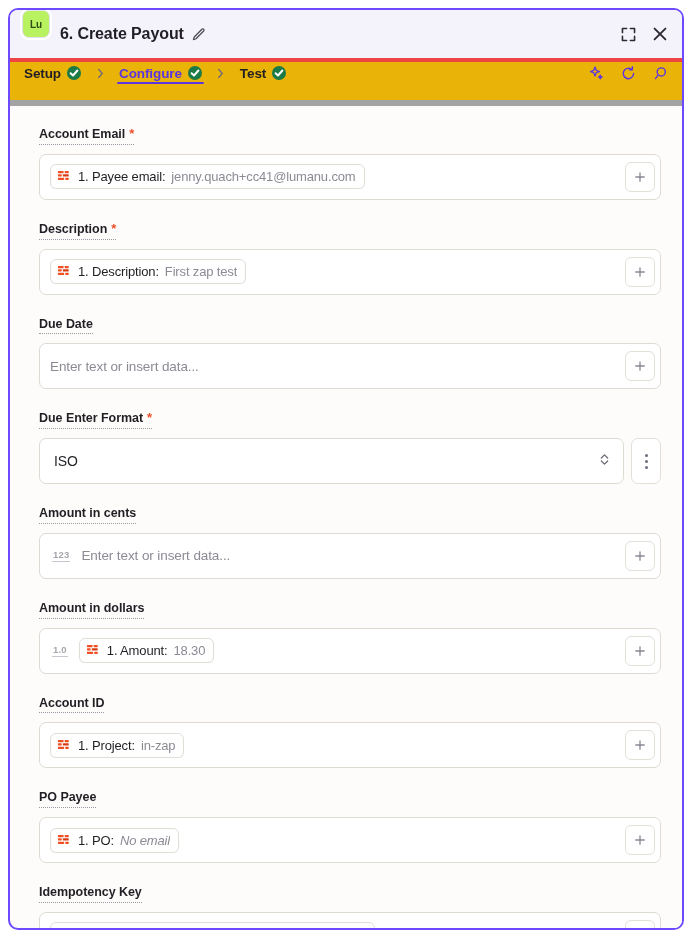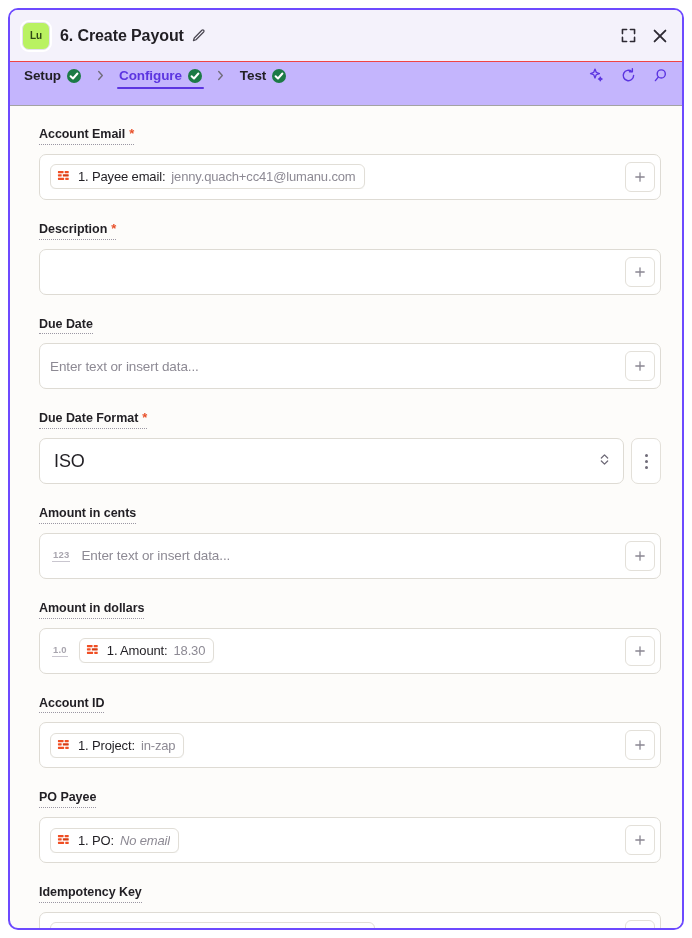--- a/index.html
+++ b/index.html
@@ -23,23 +23,22 @@
     overflow: hidden;
     display: flex;
     flex-direction: column;
   }
 
   
   .header {
     height: 52px;
     flex: 0 0 52px;
     background: #f4f2fb;
-    border-bottom: 1px solid #ef4444;
+    border-bottom: 4px solid #ef4444;
     display: flex;
-    align-items: center;
     padding: 0 13px 0 12px;
     gap: 10px;
   }
   .app-icon {
     width: 28px; height: 28px;
     border-radius: 7px;
     background: #b9f261;
     border: 1px solid #e3e1ec;
     box-shadow: 0 0 0 2px #ffffff;
     display: flex; align-items: center; justify-content: center;
@@ -57,22 +56,22 @@
   .icon-btn {
     background: none; border: none; padding: 0; cursor: pointer;
     display: flex; align-items: center; justify-content: center;
     color: #2d2a33;
   }
   .icon-btn svg { display: block; }
 
   
   .stepbar {
     height: 44px; flex: 0 0 44px;
-    background: #c4b5fd;
-    border-bottom: 1px solid #a3a3a3;
+    background: #eab308;
+    border-bottom: 6px solid #a3a3a3;
     display: flex; align-items: stretch;
     padding: 0 13px 16px 12px;
   }
   .steps { display: flex; align-items: stretch; gap: 0; flex: 1 1 auto; }
   .step {
     display: flex; align-items: center; gap: 6px;
     padding: 0 2px;
     cursor: pointer; position: relative;
     font-size: 13.5px; font-weight: 700; color: #211f24;
     letter-spacing: -0.1px;
@@ -190,21 +189,21 @@
   
   .selectbox {
     flex: 1 1 auto; height: 46px;
     background: #ffffff;
     border: 1px solid #dedbd4; border-radius: 7px;
     display: flex; align-items: center;
     padding: 0 12px 0 14px;
     cursor: pointer;
   }
   .selectvalue {
-    flex: 1 1 auto; font-size: 18px; color: #211f24;
+    flex: 1 1 auto; font-size: 14px; color: #211f24;
     letter-spacing: -0.1px;
   }
   .updown { color: #6f6b78; flex: 0 0 auto; display: block; }
   .kebabbtn {
     width: 30px; height: 46px; flex: 0 0 auto;
     border: 1px solid #e3e0d9; border-radius: 7px;
     background: #ffffff;
     display: flex; align-items: center; justify-content: center;
     cursor: pointer;
   }
@@ -347,20 +346,36 @@
       </div>
     </div>
 
     <div class="field">
       <div class="flabel">
         <span>Description</span>
         <span class="req">*</span>
       </div>
       <div class="inputrow">
         <div class="inputbox with-plus">
+          <div class="inputcontent">
+            <span class="chip">
+              <span class="chip-ico">
+                <svg viewBox="0 0 16 16" width="15" height="15">
+                  <rect x="1" y="2" width="6" height="2.4" rx="0.5" fill="#f04e23"></rect>
+                  <rect x="8.2" y="2" width="4.3" height="2.4" rx="0.5" fill="#f04e23"></rect>
+                  <rect x="1" y="5.6" width="4" height="2.4" rx="0.5" fill="#f04e23"></rect>
+                  <rect x="6.2" y="5.6" width="6.3" height="2.4" rx="0.5" fill="#d63c13"></rect>
+                  <rect x="1" y="9.2" width="6.6" height="2.4" rx="0.5" fill="#f04e23"></rect>
+                  <rect x="8.8" y="9.2" width="3.7" height="2.4" rx="0.5" fill="#f04e23"></rect>
+                </svg>
+              </span>
+              <span class="chip-label">1. Description:</span>
+              <span class="chip-val">First zap test</span>
+            </span>
+          </div>
           <span class="plusbtn">
             <svg viewBox="0 0 16 16" width="14" height="14" fill="none" stroke="currentColor" stroke-width="1.5" stroke-linecap="round">
                 <path d="M8 3.2v9.6M3.2 8h9.6"></path>
               </svg>
           </span>
         </div>
       </div>
     </div>
 
     <div class="field">
@@ -376,21 +391,21 @@
             <svg viewBox="0 0 16 16" width="14" height="14" fill="none" stroke="currentColor" stroke-width="1.5" stroke-linecap="round">
                 <path d="M8 3.2v9.6M3.2 8h9.6"></path>
               </svg>
           </span>
         </div>
       </div>
     </div>
 
     <div class="field">
       <div class="flabel">
-        <span>Due Date Format</span>
+        <span>Due Enter Format</span>
         <span class="req">*</span>
       </div>
       <div class="inputrow">
         <div class="selectbox">
           <span class="selectvalue">ISO</span>
           <span class="updown">
             <svg viewBox="0 0 14 18" width="13" height="17" fill="none" stroke="currentColor" stroke-width="1.4" stroke-linecap="round" stroke-linejoin="round">
               <path d="M3.6 7.4 7 4l3.4 3.4"></path>
                 <path d="M3.6 10.6 7 14l3.4-3.4"></path>
             </svg>

